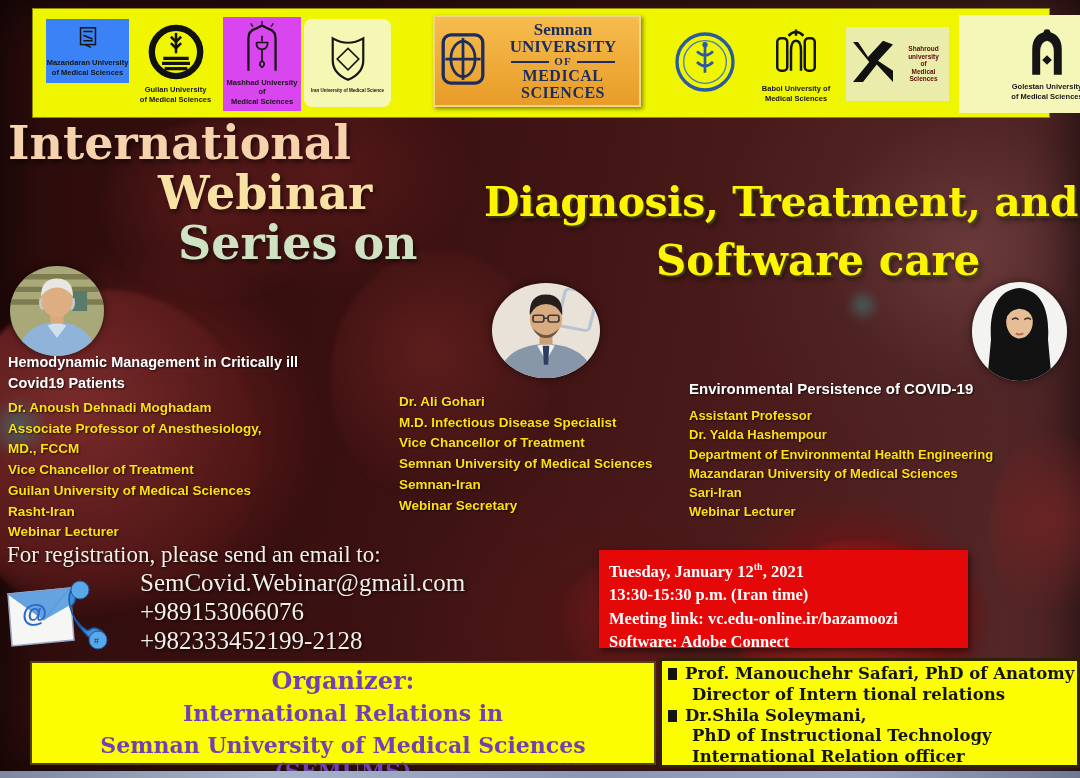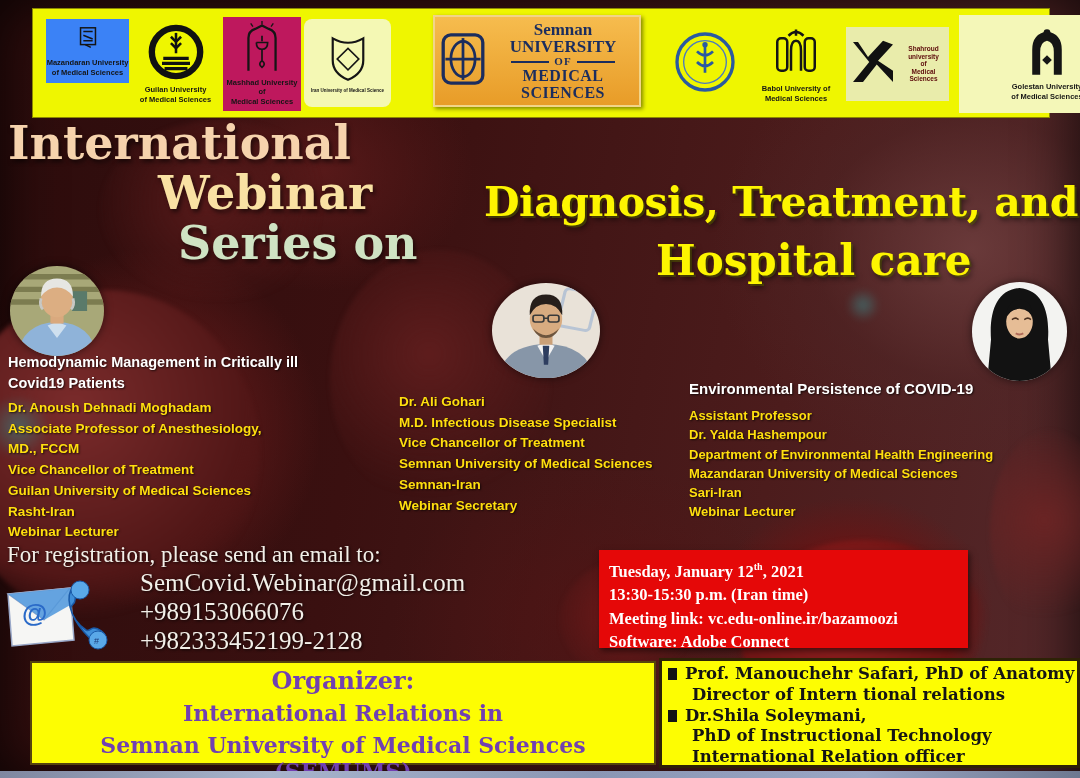--- a/index.html
+++ b/index.html
@@ -26,21 +26,21 @@
   .vpt{position:absolute;filter:blur(3px);border-radius:50%;pointer-events:none;}
   .vpt1{left:-12px;top:392px;width:60px;height:70px;background:radial-gradient(circle,#3c7d7d,rgba(40,90,90,0) 70%);opacity:.65;}
   .vpt2{left:846px;top:288px;width:34px;height:34px;background:radial-gradient(circle,#3c8484,rgba(40,90,90,0) 70%);opacity:.6;}
 
   
   .banner{position:absolute;left:32px;top:8px;width:1016px;height:108px;background:#eff600;border:1px solid #8c8a00;}
   .tile{position:absolute;display:flex;flex-direction:column;align-items:center;justify-content:center;text-align:center;}
   .tile .cap{font-size:7.5px;line-height:8.5px;font-weight:bold;color:#151515;margin-top:2px;}
   .t1{left:13px;top:10px;width:83px;height:64px;background:#3b82f6;}
   .t2{left:101px;top:6px;width:83px;height:98px;}
-  .t3{left:190px;top:8px;width:78px;height:94px;background:#be185d;}
+  .t3{left:190px;top:8px;width:78px;height:94px;background:#d946ef;}
   .t4{left:271px;top:10px;width:87px;height:88px;background:#f4f8b4;border-radius:8px;}
   .t4 .cap{font-size:4.5px;line-height:5px;}
   .t5{left:400px;top:6px;width:208px;height:92px;background:linear-gradient(#f6bc4e,#e89c28);border:2px solid #f2d488;box-shadow:2px 2px 4px rgba(0,0,0,.45);flex-direction:row;gap:8px;padding:0 6px;box-sizing:border-box;}
   .t6{left:628px;top:8px;width:88px;height:94px;}
   .t7{left:720px;top:8px;width:86px;height:94px;}
   .t8{left:813px;top:18px;width:103px;height:74px;background:#e9ecab;flex-direction:row;gap:2px;padding:0 2px;box-sizing:border-box;}
   .t8 .cap{font-size:6.5px;line-height:7.5px;color:#5c0a0a;margin:0;}
   .t9{left:926px;top:6px;width:88px;height:98px;background:#f4f7b8;padding-left:44px;}
   .semnan-text{color:#1b2d5e;font-family:"Liberation Serif",serif;line-height:1.05;text-align:center;}
   .semnan-text .l1{font-size:17px;font-weight:bold;}
@@ -225,21 +225,21 @@
       </span>
       <span class="cap">Golestan University</span>
       <span class="cap">of Medical Sciences</span>
     </div>
   </div>
 
   <div class="hl hl-int">International</div>
   <div class="hl hl-ser">Series on</div>
   <div class="hl hl-web">Webinar</div>
   <div class="hl hl-diag">Diagnosis, Treatment, and</div>
-  <div class="hl hl-hosp">Hospital care</div>
+  <div class="hl hl-hosp">Software care</div>
 
   <div class="photo ph-left">
     <svg viewBox="0 0 100 100" preserveAspectRatio="none">
       <rect width="100" height="100" fill="#a8a878"></rect>
       <path d="M0,12 h100 M0,26 h100 M0,40 h100" stroke="#7c7c50" stroke-width="6"></path>
       <rect x="66" y="28" width="16" height="22" fill="#5a7a6a"></rect>
       <path d="M8,100 Q12,64 50,62 Q88,64 92,100 Z" fill="#8fb3d9"></path>
       <path d="M40,66 L50,80 L60,66 L50,62 Z" fill="#cfe0ef"></path>
       <rect x="43" y="50" width="14" height="14" fill="#d9a97e"></rect>
       <ellipse cx="50" cy="37" rx="17" ry="20" fill="#dcae82"></ellipse>

